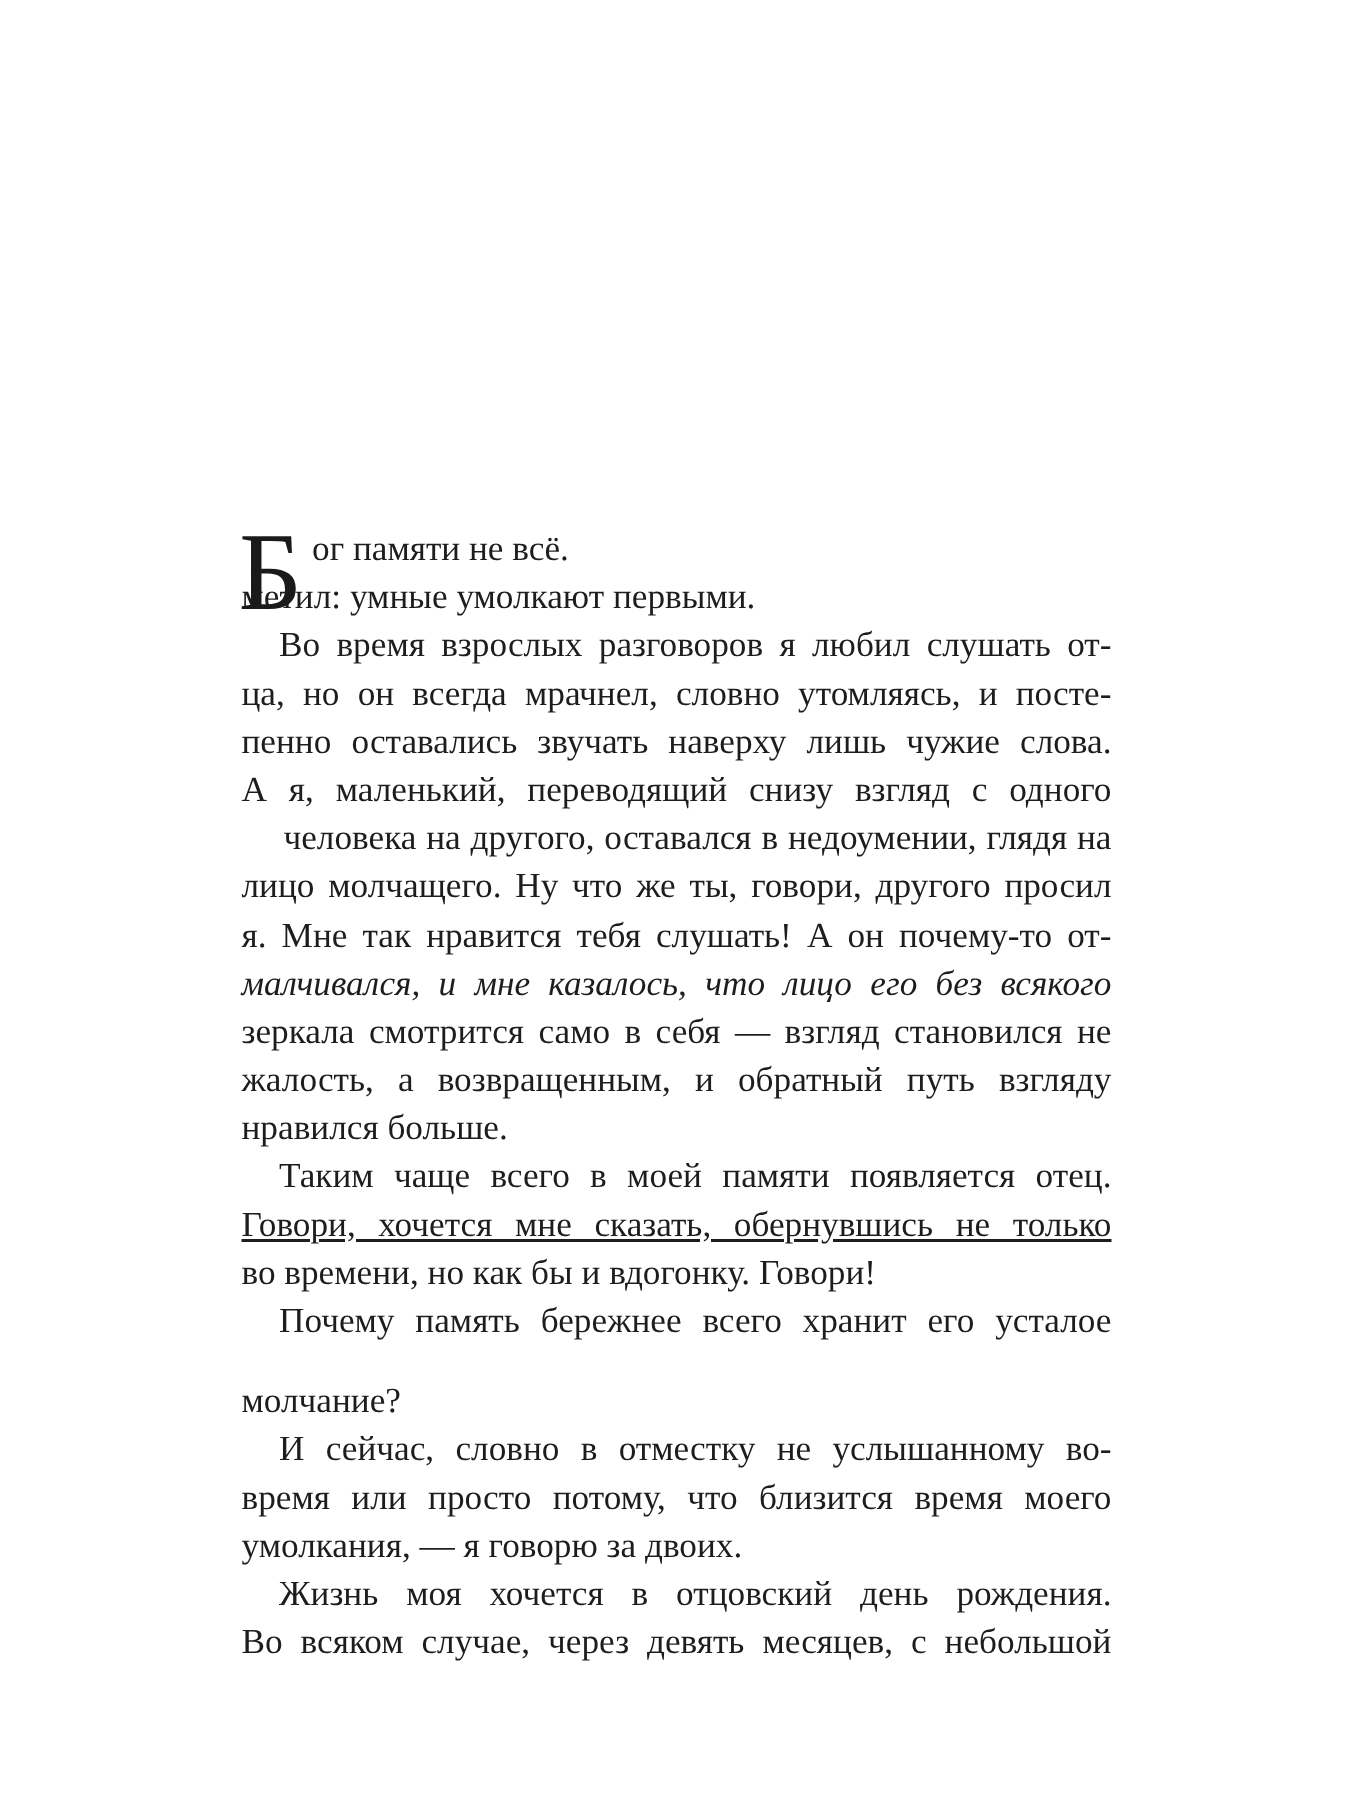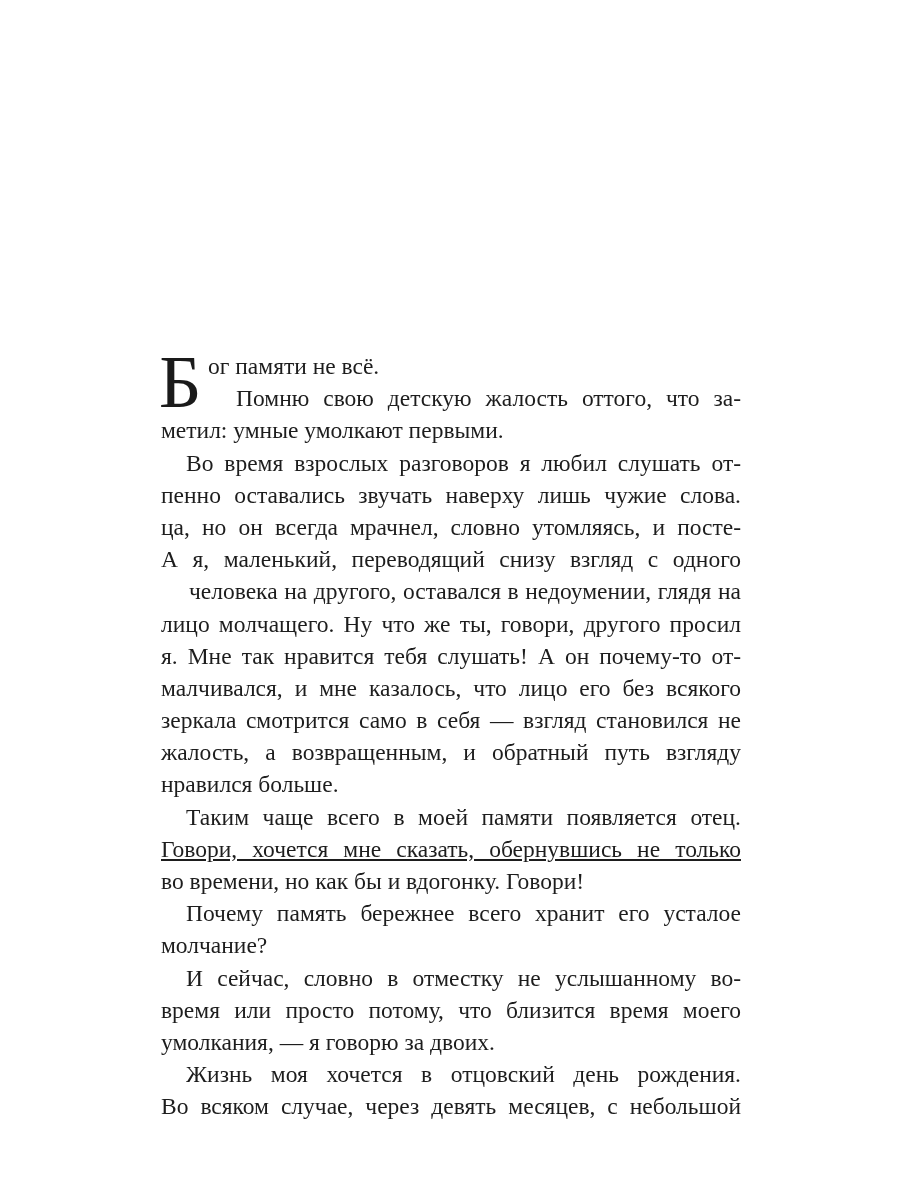--- a/index.html
+++ b/index.html
@@ -60,38 +60,37 @@
   }
 </style>
 </head>
 <body>
 
 <div class="page">
   <div class="text-block">
     <span class="dropcap">Б</span>
     <div id="lines">
         <span class="line first-drop" style="white-space: nowrap; display: block;">ог памяти не всё.</span>
-        <span class="line indent-drop" style="white-space: nowrap; display: block;">Помню свою детскую жалость оттого, что за-</span>
         <span class="line last" style="white-space: nowrap; display: block;">метил: умные умолкают первыми.</span>
         <span class="line indent" style="white-space: nowrap; display: block;">Во время взрослых разговоров я любил слушать от-</span>
+        <span class="line" style="white-space: nowrap; display: block;">ца, но он всегда мрачнел, словно утомляясь, и посте-</span>
         <span class="line" style="white-space: nowrap; display: block;">пенно оставались звучать наверху лишь чужие слова.</span>
-        <span class="line" style="white-space: nowrap; display: block;">ца, но он всегда мрачнел, словно утомляясь, и посте-</span>
         <span class="line" style="white-space: nowrap; display: block;">А я, маленький, переводящий снизу взгляд с одного</span>
         <span class="line" style="white-space: nowrap; display: block; margin-left: 28px;">человека на другого, оставался в недоумении, глядя на</span>
         <span class="line" style="white-space: nowrap; display: block;">лицо молчащего. Ну что же ты, говори, другого просил</span>
         <span class="line" style="white-space: nowrap; display: block;">я. Мне так нравится тебя слушать! А он почему-то от-</span>
-        <span class="line" style="white-space: nowrap; display: block;">малчивался, и мне казалось, что лицо его без всякого</span>
+        <span class="line" style="white-space: nowrap; display: block; font-style: italic;">малчивался, и мне казалось, что лицо его без всякого</span>
         <span class="line" style="white-space: nowrap; display: block;">зеркала смотрится само в себя — взгляд становился не</span>
         <span class="line" style="white-space: nowrap; display: block;">жалость, а возвращенным, и обратный путь взгляду</span>
         <span class="line last" style="white-space: nowrap; display: block;">нравился больше.</span>
         <span class="line indent" style="white-space: nowrap; display: block;">Таким чаще всего в моей памяти появляется отец.</span>
         <span class="line" style="white-space: nowrap; display: block; text-decoration: underline;">Говори, хочется мне сказать, обернувшись не только</span>
         <span class="line last" style="white-space: nowrap; display: block;">во времени, но как бы и вдогонку. Говори!</span>
         <span class="line indent" style="white-space: nowrap; display: block;">Почему память бережнее всего хранит его усталое</span>
-        <span class="line last" style="white-space: nowrap; display: block;">молчание?</span>
+        <span class="line last" style="white-space: nowrap; display: block; margin-top: 21px;">молчание?</span>
         <span class="line indent" style="white-space: nowrap; display: block;">И сейчас, словно в отместку не услышанному во-</span>
         <span class="line" style="white-space: nowrap; display: block;">время или просто потому, что близится время моего</span>
         <span class="line last" style="white-space: nowrap; display: block;">умолкания, — я говорю за двоих.</span>
         <span class="line indent" style="white-space: nowrap; display: block;">Жизнь моя хочется в отцовский день рождения.</span>
         <span class="line" style="white-space: nowrap; display: block;">Во всяком случае, через девять месяцев, с небольшой</span>
       </div>
   </div>
 </div>
 
 </body></html>

